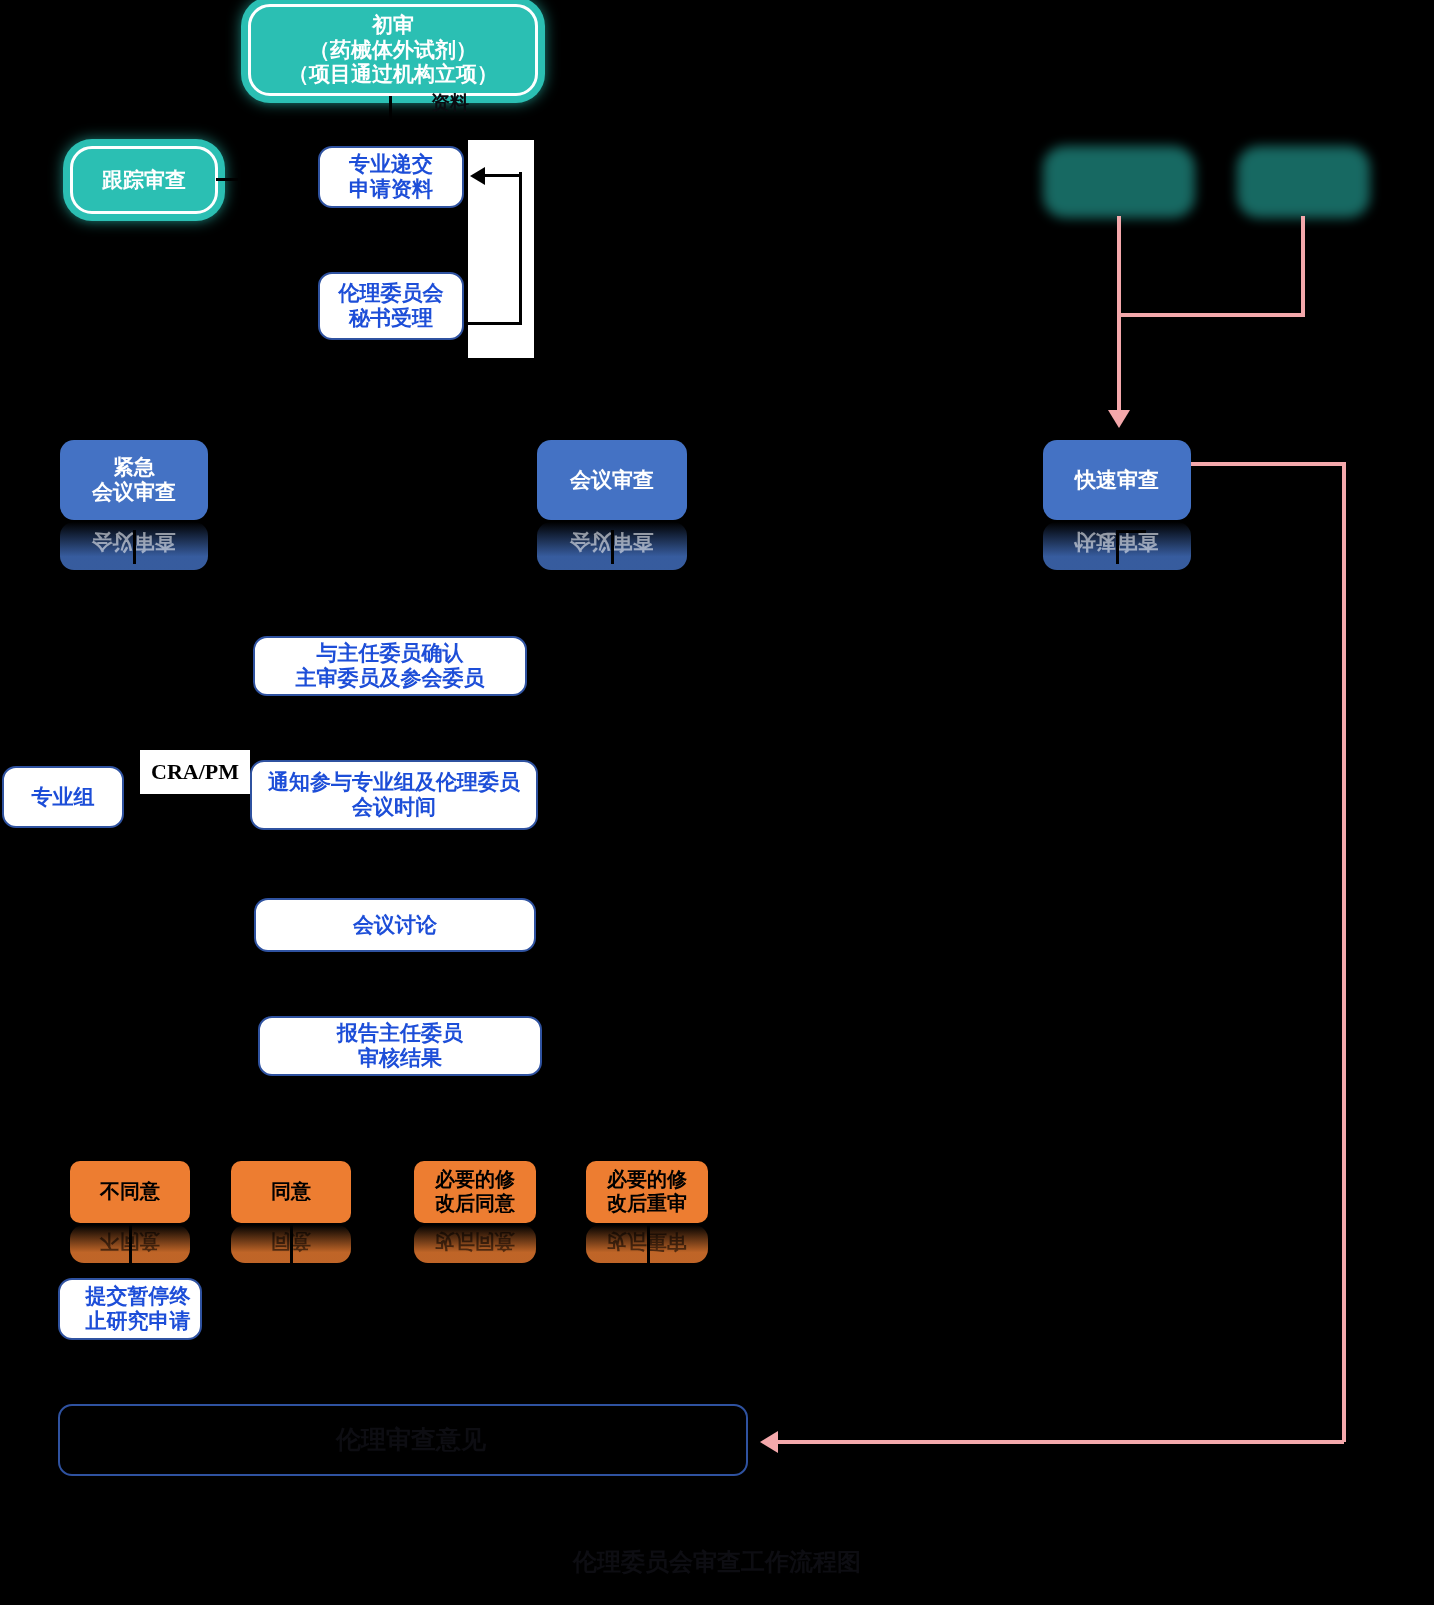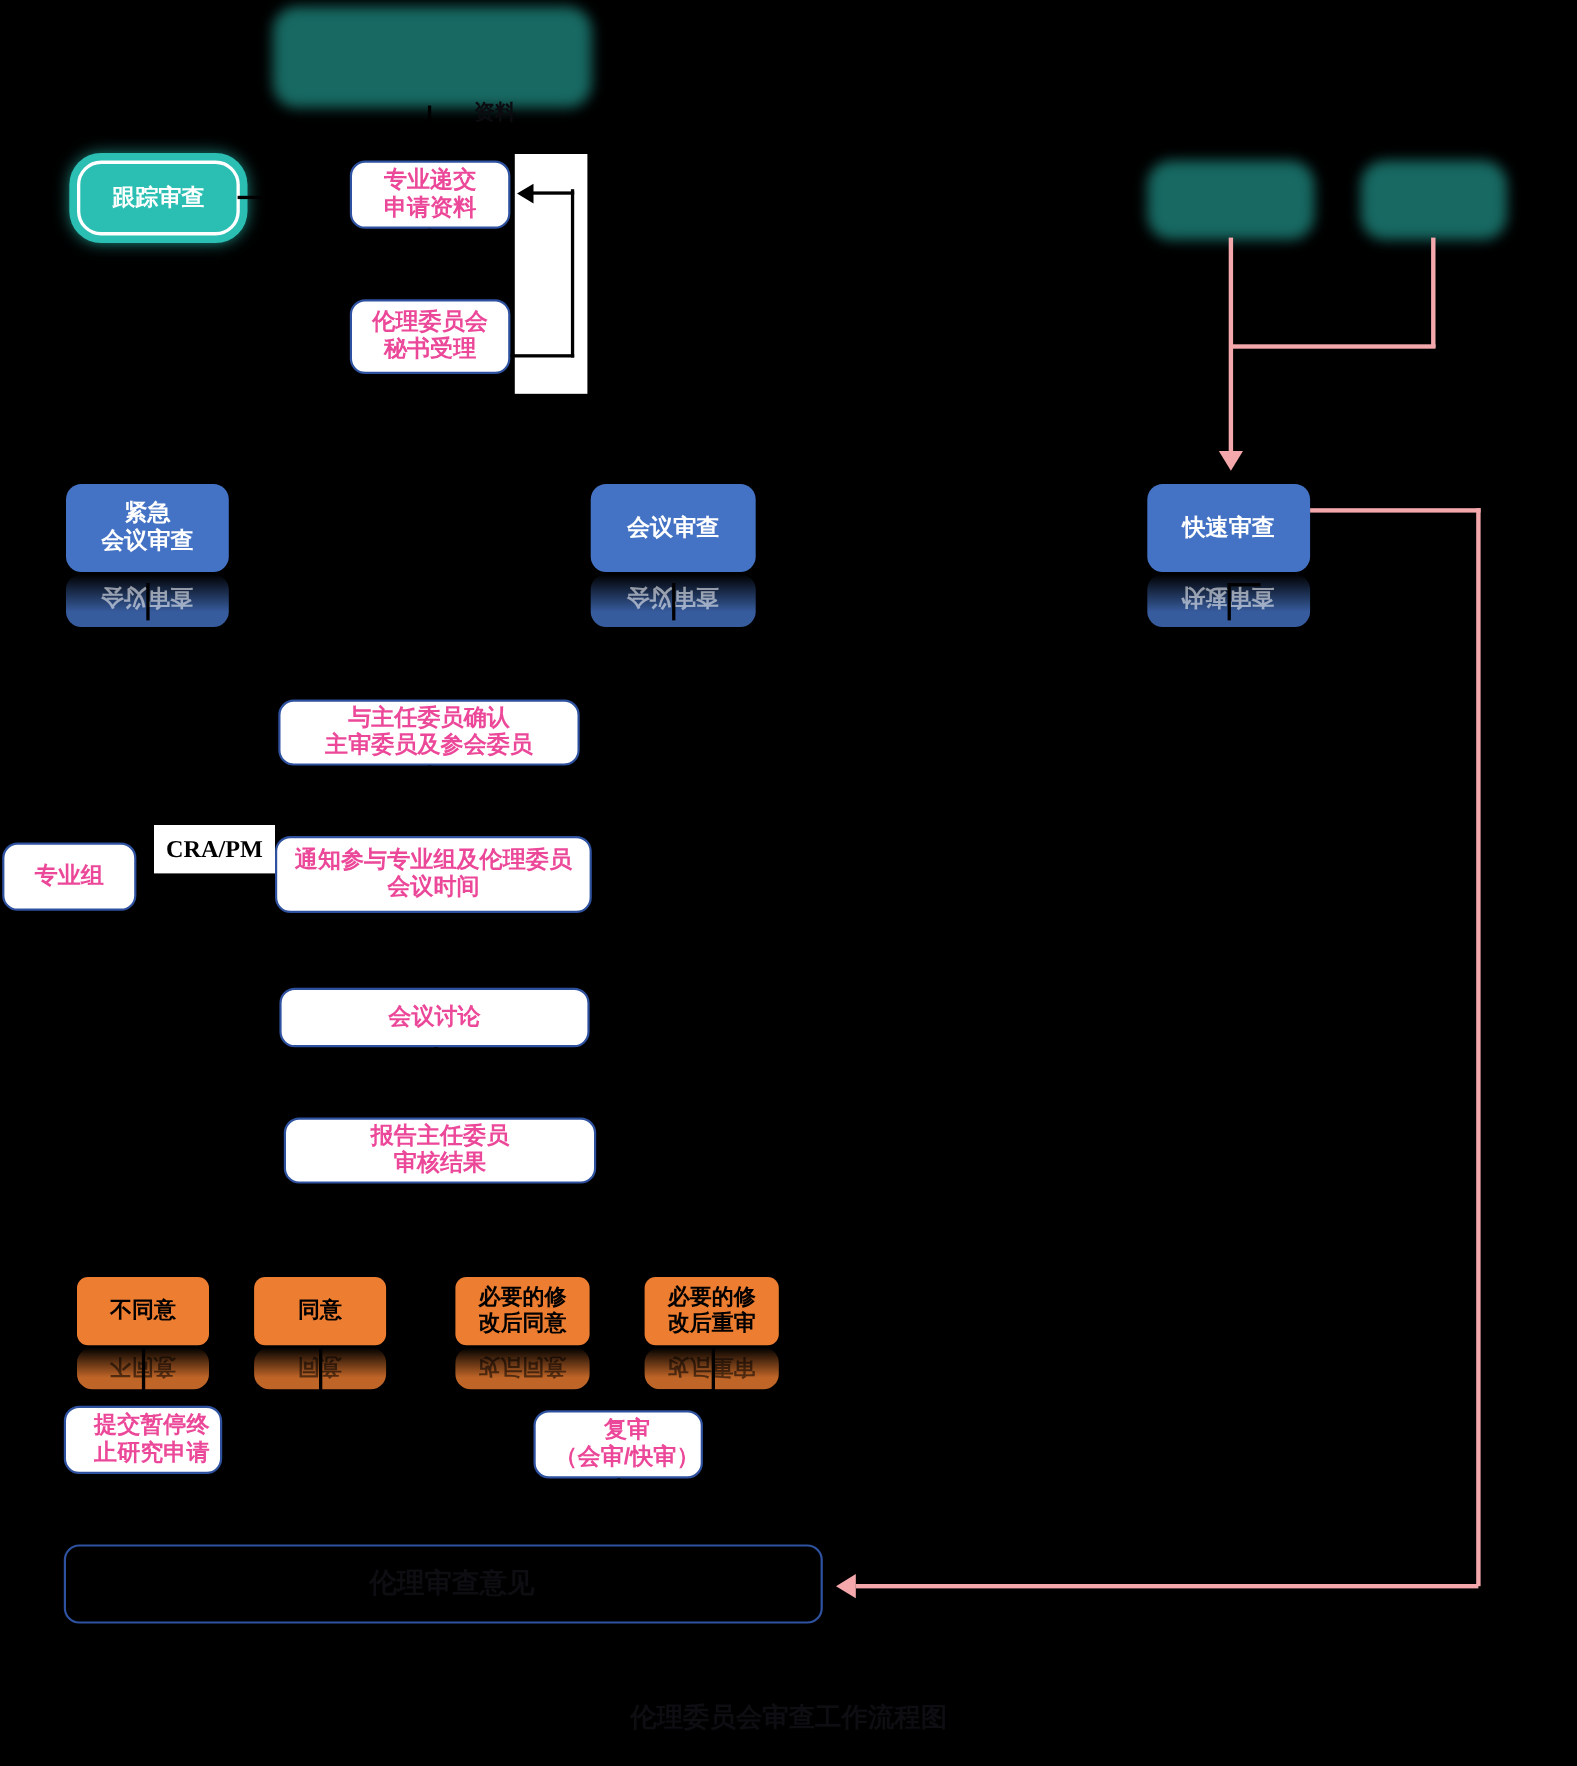--- a/index.html
+++ b/index.html
@@ -12,21 +12,21 @@
 
   
   .teal{background:#2bbfb3;color:#ffffff;border-radius:22px;
         border:3px solid #ffffff;font-size:21px;
         box-shadow:0 0 0 7px #2bbfb3, 0 0 14px 8px rgba(43,191,179,.55);}
 
   
   .blue{background:#4472c4;color:#ffffff;border-radius:14px;font-size:21px;}
 
   
-  .white{background:#ffffff;color:#ec4899;border:2.5px solid #2f52a0;
+  .white{background:#ffffff;color:#1d4ed8;border:2.5px solid #2f52a0;
          border-radius:14px;font-size:21px;}
   .white.thin{border-width:2px;padding-left:16px;}
 
   
   .orange{background:#ed7d31;color:#000000;border-radius:10px;font-size:20px;}
 
   
   .plain{background:#ffffff;color:#000000;border:none;border-radius:0;
          font-family:"Liberation Serif","DejaVu Serif",serif;font-size:22px;}
 
@@ -69,20 +69,27 @@
   .faint{position:absolute;color:#0d0d12;font-weight:bold;font-size:24px;
          text-align:center;line-height:1.2;}
   .faint.sm{font-size:19px;color:#0b0b10;}
 </style>
 </head>
 <body>
 
 <div id="stage">
 
   <div class="teal-ghost" style="left:248px;top:6px;width:290px;height:92px;"></div>
+  <div class="node teal" style="left:248px;top:4px;width:290px;height:92px;">
+    <div>
+      <div>初审</div>
+      <div>（药械体外试剂）</div>
+      <div>（项目通过机构立项）</div>
+    </div>
+  </div>
 
   <div class="faint sm" style="left:405px;top:92px;width:90px;">资料</div>
 
   <div class="ln ln-v" style="left:389px;top:96px;height:38px;"></div>
   <div class="arrow arr-down" style="left:382px;top:132px;"></div>
 
   <div class="teal-ghost" style="left:70px;top:148px;width:148px;height:68px;"></div>
   <div class="node teal" style="left:70px;top:146px;width:148px;height:68px;">
     <span>跟踪审查</span>
   </div>
@@ -234,26 +241,20 @@
   <div class="ln ln-h" style="left:561px;top:1263px;width:88px;"></div>
   <div class="ln ln-v" style="left:561px;top:1263px;height:20px;"></div>
 
   <div class="node white thin" style="left:58px;top:1278px;width:144px;height:62px;">
     <div>
       <div>提交暂停终</div>
       <div>止研究申请</div>
     </div>
   </div>
 
-  <div class="node white thin" style="left:485px;top:1282px;width:154px;height:62px;">
-    <div>
-      <div>复审</div>
-      <div>（会审/快审）</div>
-    </div>
-  </div>
 
   <div class="ln ln-v" style="left:129px;top:1340px;height:64px;"></div>
   <div class="ln ln-v" style="left:290px;top:1392px;height:14px;"></div>
   <div class="ln ln-v" style="left:561px;top:1344px;height:62px;"></div>
 
   <div class="node white thin" style="left:58px;top:1404px;width:690px;height:72px;
               background:#000;border-color:#2f52a0;color:#0d0d12;font-size:25px;">
     <span>伦理审查意见</span>
   </div>
 

